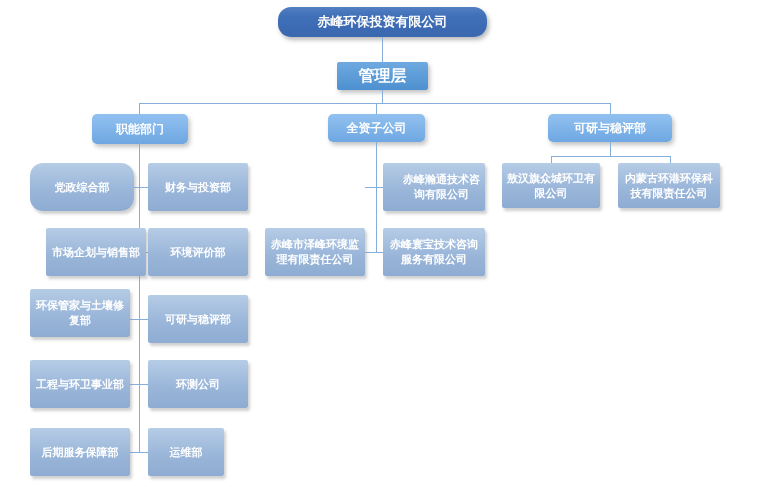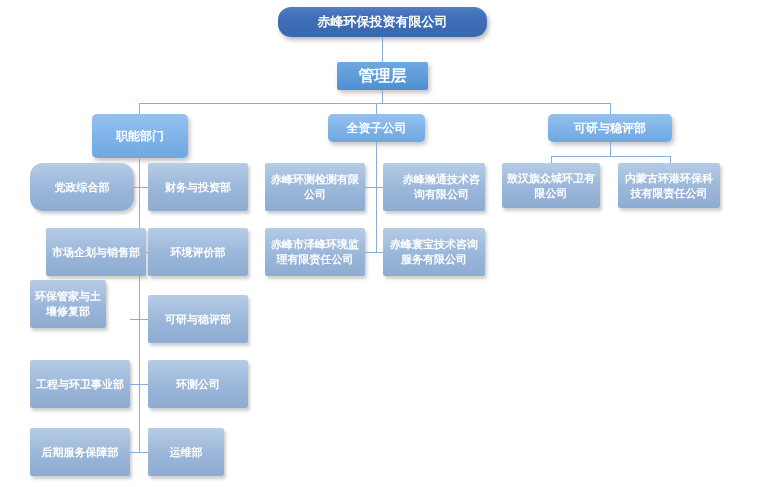--- a/index.html
+++ b/index.html
@@ -64,47 +64,46 @@
   <div class="line vline" style="left:382px;top:37px;height:25px;"></div>
 
   <div class="node mgmt-box" style="left:337px;top:62px;width:91px;height:28px;">管理层</div>
 
   <div class="line vline" style="left:382px;top:90px;height:13px;"></div>
   <div class="line hline" style="left:139px;top:103px;width:472px;"></div>
   <div class="line vline" style="left:139px;top:103px;height:11px;"></div>
   <div class="line vline" style="left:376px;top:103px;height:11px;"></div>
   <div class="line vline" style="left:610px;top:103px;height:11px;"></div>
 
-  <div class="node branch-box" style="left:92px;top:114px;width:96px;height:44px;">职能部门</div>
+  <div class="node branch-box" style="left:92px;top:114px;width:96px;height:30px;">职能部门</div>
   <div class="node branch-box" style="left:328px;top:114px;width:97px;height:28px;">全资子公司</div>
   <div class="node branch-box" style="left:548px;top:114px;width:124px;height:28px;">可研与稳评部</div>
 
   <div class="line vline" style="left:139px;top:142px;height:310px;"></div>
   <div class="line hline" style="left:130px;top:187px;width:18px;"></div>
   <div class="line hline" style="left:130px;top:252px;width:18px;"></div>
   <div class="line hline" style="left:130px;top:319px;width:18px;"></div>
   <div class="line hline" style="left:130px;top:384px;width:18px;"></div>
   <div class="line hline" style="left:130px;top:452px;width:18px;"></div>
 
   <div class="node child-box" style="left:30px;top:163px;width:104px;height:48px;border-radius:13px;">党政综合部</div>
   <div class="node child-box" style="left:148px;top:163px;width:100px;height:48px;">财务与投资部</div>
   <div class="node child-box" style="left:46px;top:228px;width:100px;height:48px;">市场企划与销售部</div>
   <div class="node child-box" style="left:148px;top:228px;width:100px;height:48px;">环境评价部</div>
-  <div class="node child-box" style="left:30px;top:280px;width:76px;height:48px;">环保管家与土壤修复部</div>
+  <div class="node child-box" style="left:30px;top:289px;width:100px;height:48px;">环保管家与土壤修复部</div>
   <div class="node child-box" style="left:148px;top:295px;width:100px;height:48px;">可研与稳评部</div>
   <div class="node child-box" style="left:30px;top:360px;width:100px;height:48px;">工程与环卫事业部</div>
   <div class="node child-box" style="left:148px;top:360px;width:100px;height:48px;">环测公司</div>
   <div class="node child-box" style="left:30px;top:428px;width:100px;height:48px;">后期服务保障部</div>
   <div class="node child-box" style="left:148px;top:428px;width:76px;height:48px;">运维部</div>
 
   <div class="line vline" style="left:376px;top:142px;height:110px;"></div>
   <div class="line hline" style="left:365px;top:187px;width:18px;"></div>
   <div class="line hline" style="left:365px;top:252px;width:18px;"></div>
 
-  <div class="node child-box" style="left:265px;top:163px;width:100px;height:48px;">赤峰环测检测有限公司</div>
   <div class="node child-box" style="left:383px;top:163px;width:102px;height:48px;padding-left:19px;">赤峰瀚通技术咨询有限公司</div>
   <div class="node child-box" style="left:265px;top:228px;width:100px;height:48px;">赤峰市泽峰环境监理有限责任公司</div>
   <div class="node child-box" style="left:383px;top:228px;width:102px;height:48px;">赤峰寰宝技术咨询服务有限公司</div>
 
   <div class="line vline" style="left:610px;top:142px;height:14px;"></div>
   <div class="line hline" style="left:551px;top:156px;width:119px;"></div>
   <div class="line vline" style="left:551px;top:156px;height:7px;"></div>
   <div class="line vline" style="left:670px;top:156px;height:7px;"></div>
 
   <div class="node child-box" style="left:618px;top:163px;width:102px;height:45px;">内蒙古环港环保科技有限责任公司</div>

